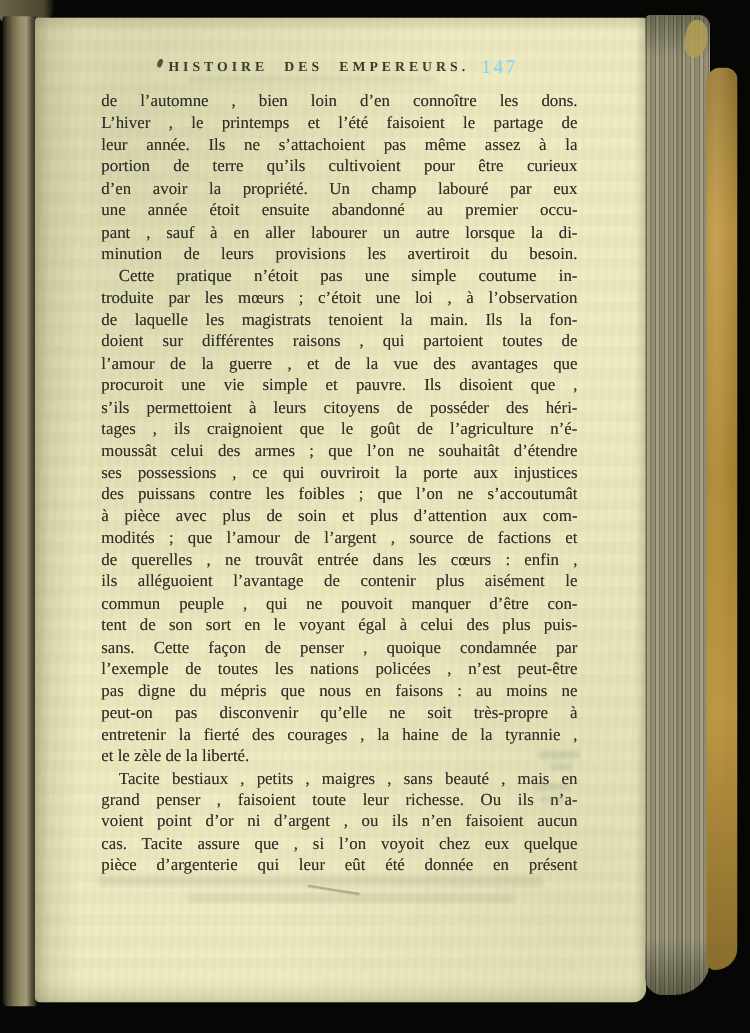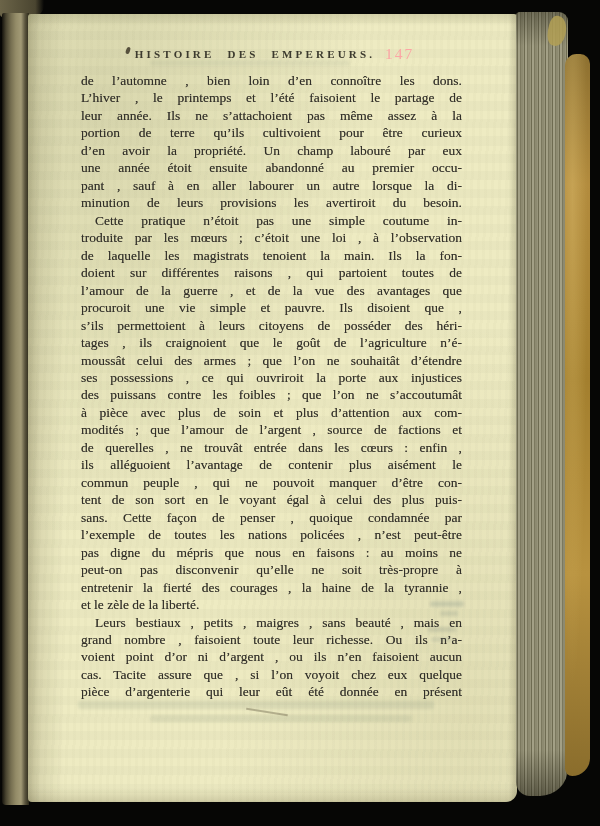--- a/index.html
+++ b/index.html
@@ -58,21 +58,21 @@
     background:#b3a055;border-radius:40% 60% 50% 50%;transform:rotate(12deg);opacity:.85;
   }
   
   .header-row{position:absolute;left:63px;top:45px;width:380px;height:18px;color:#3a382c;}
   .running-title{
     position:absolute;left:52px;top:3px;width:280px;text-align:center;
     font-size:11px;letter-spacing:3.2px;word-spacing:7px;font-weight:bold;
     color:#3c3a2e;
   }
   .page-number{
-    position:absolute;left:322px;top:0px;font-size:15.5px;letter-spacing:2px;color:#fca5a5;text-align:center;
+    position:absolute;left:322px;top:0px;font-size:15.5px;letter-spacing:2px;color:#7dd3fc;text-align:center;
   }
   .ink-speck{
     position:absolute;left:126px;top:47px;width:4px;height:7px;background:#56503c;
     border-radius:60% 40% 50% 50%;transform:rotate(18deg);
   }
   .text-col{
     position:absolute;left:62px;top:72px;width:381px;color:#32302a;
     font-size:13.5px;line-height:17.48px;
     text-shadow:0 0 .4px rgba(52,50,40,.55);
     margin-left:19px;
@@ -147,22 +147,22 @@
       <div class="line">commun peuple , qui ne pouvoit manquer d’être con-</div>
       <div class="line">tent de son sort en le voyant égal à celui des plus puis-</div>
       <div class="line">sans. Cette façon de penser , quoique condamnée par</div>
       <div class="line">l’exemple de toutes les nations policées , n’est peut-être</div>
       <div class="line">pas digne du mépris que nous en faisons : au moins ne</div>
       <div class="line">peut-on pas disconvenir qu’elle ne soit très-propre à</div>
       <div class="line">entretenir la fierté des courages , la haine de la tyrannie ,</div>
       <div class="line end">et le zèle de la liberté.</div>
     </div>
     <div>
-      <div class="line ind">Leurs bestiaux , petits , maigres , sans beauté , mais en</div>
-      <div class="line">grand nombre , faisoient toute leur richesse. Ou ils n’a-</div>
+      <div class="line ind">Tacite bestiaux , petits , maigres , sans beauté , mais en</div>
+      <div class="line">grand penser , faisoient toute leur richesse. Ou ils n’a-</div>
       <div class="line">voient point d’or ni d’argent , ou ils n’en faisoient aucun</div>
       <div class="line">cas. Tacite assure que , si l’on voyoit chez eux quelque</div>
       <div class="line">pièce d’argenterie qui leur eût été donnée en présent</div>
     </div>
   </div>
 
   <div class="smudge g1"></div>
   <div class="smudge g2"></div>
   <div class="smudge g3"></div>
   <div class="smudge g4"></div>

